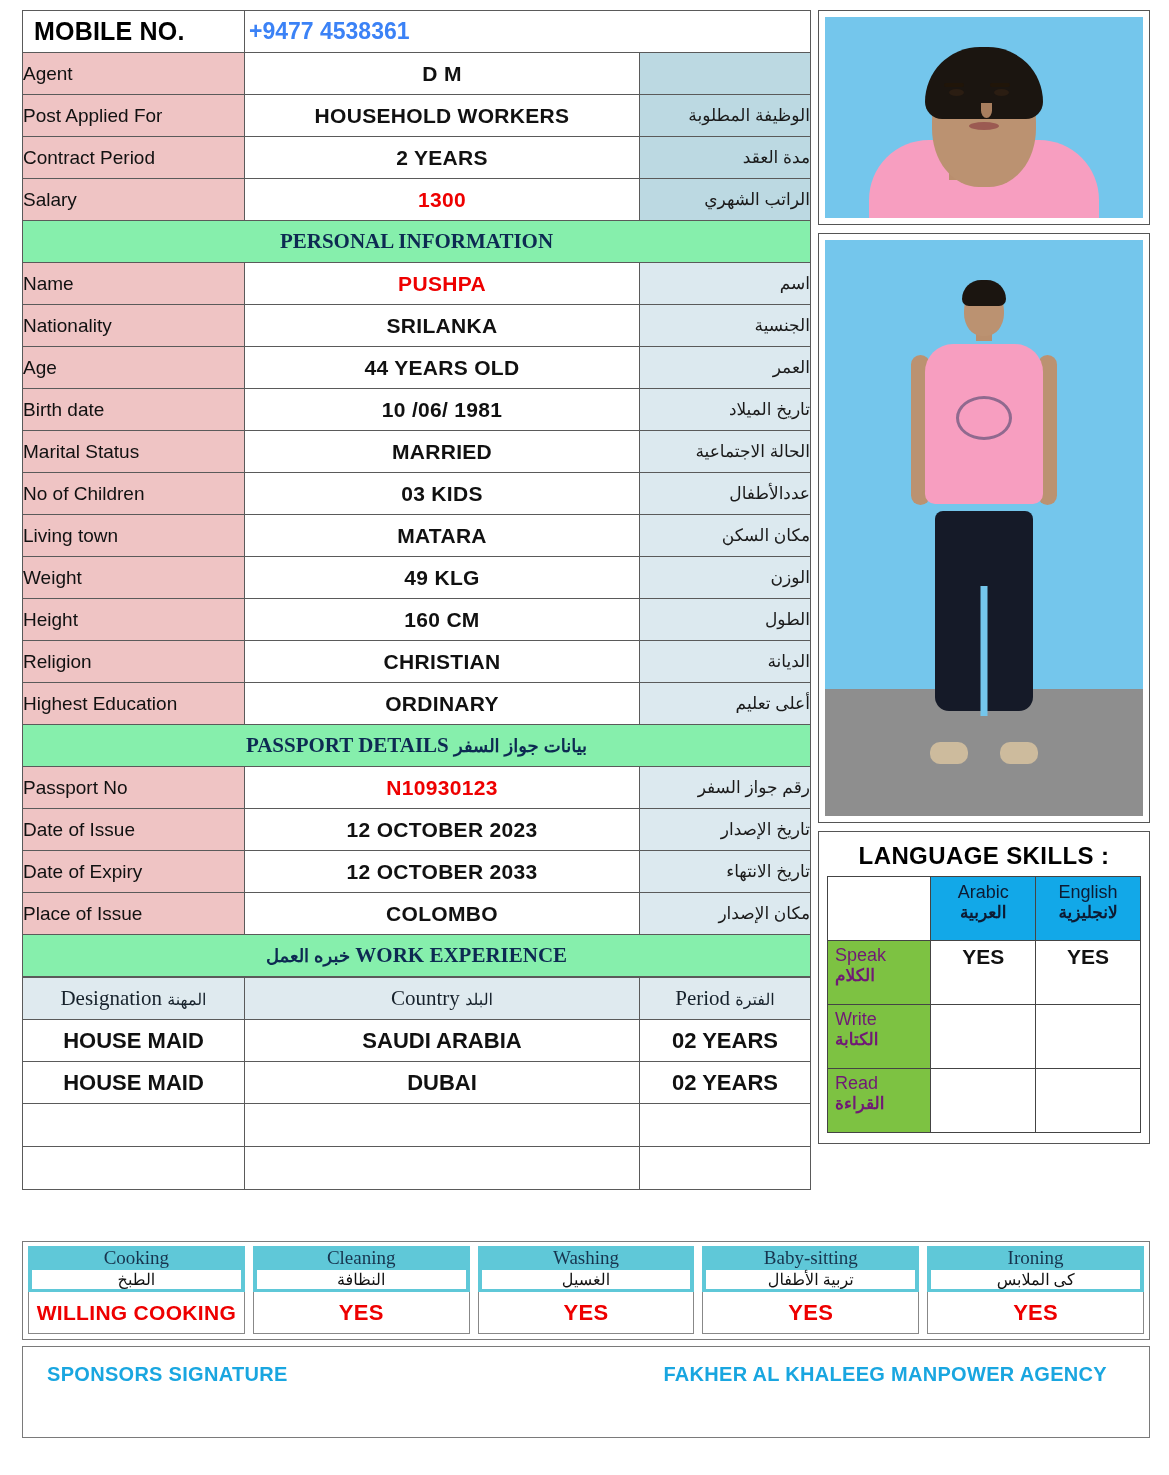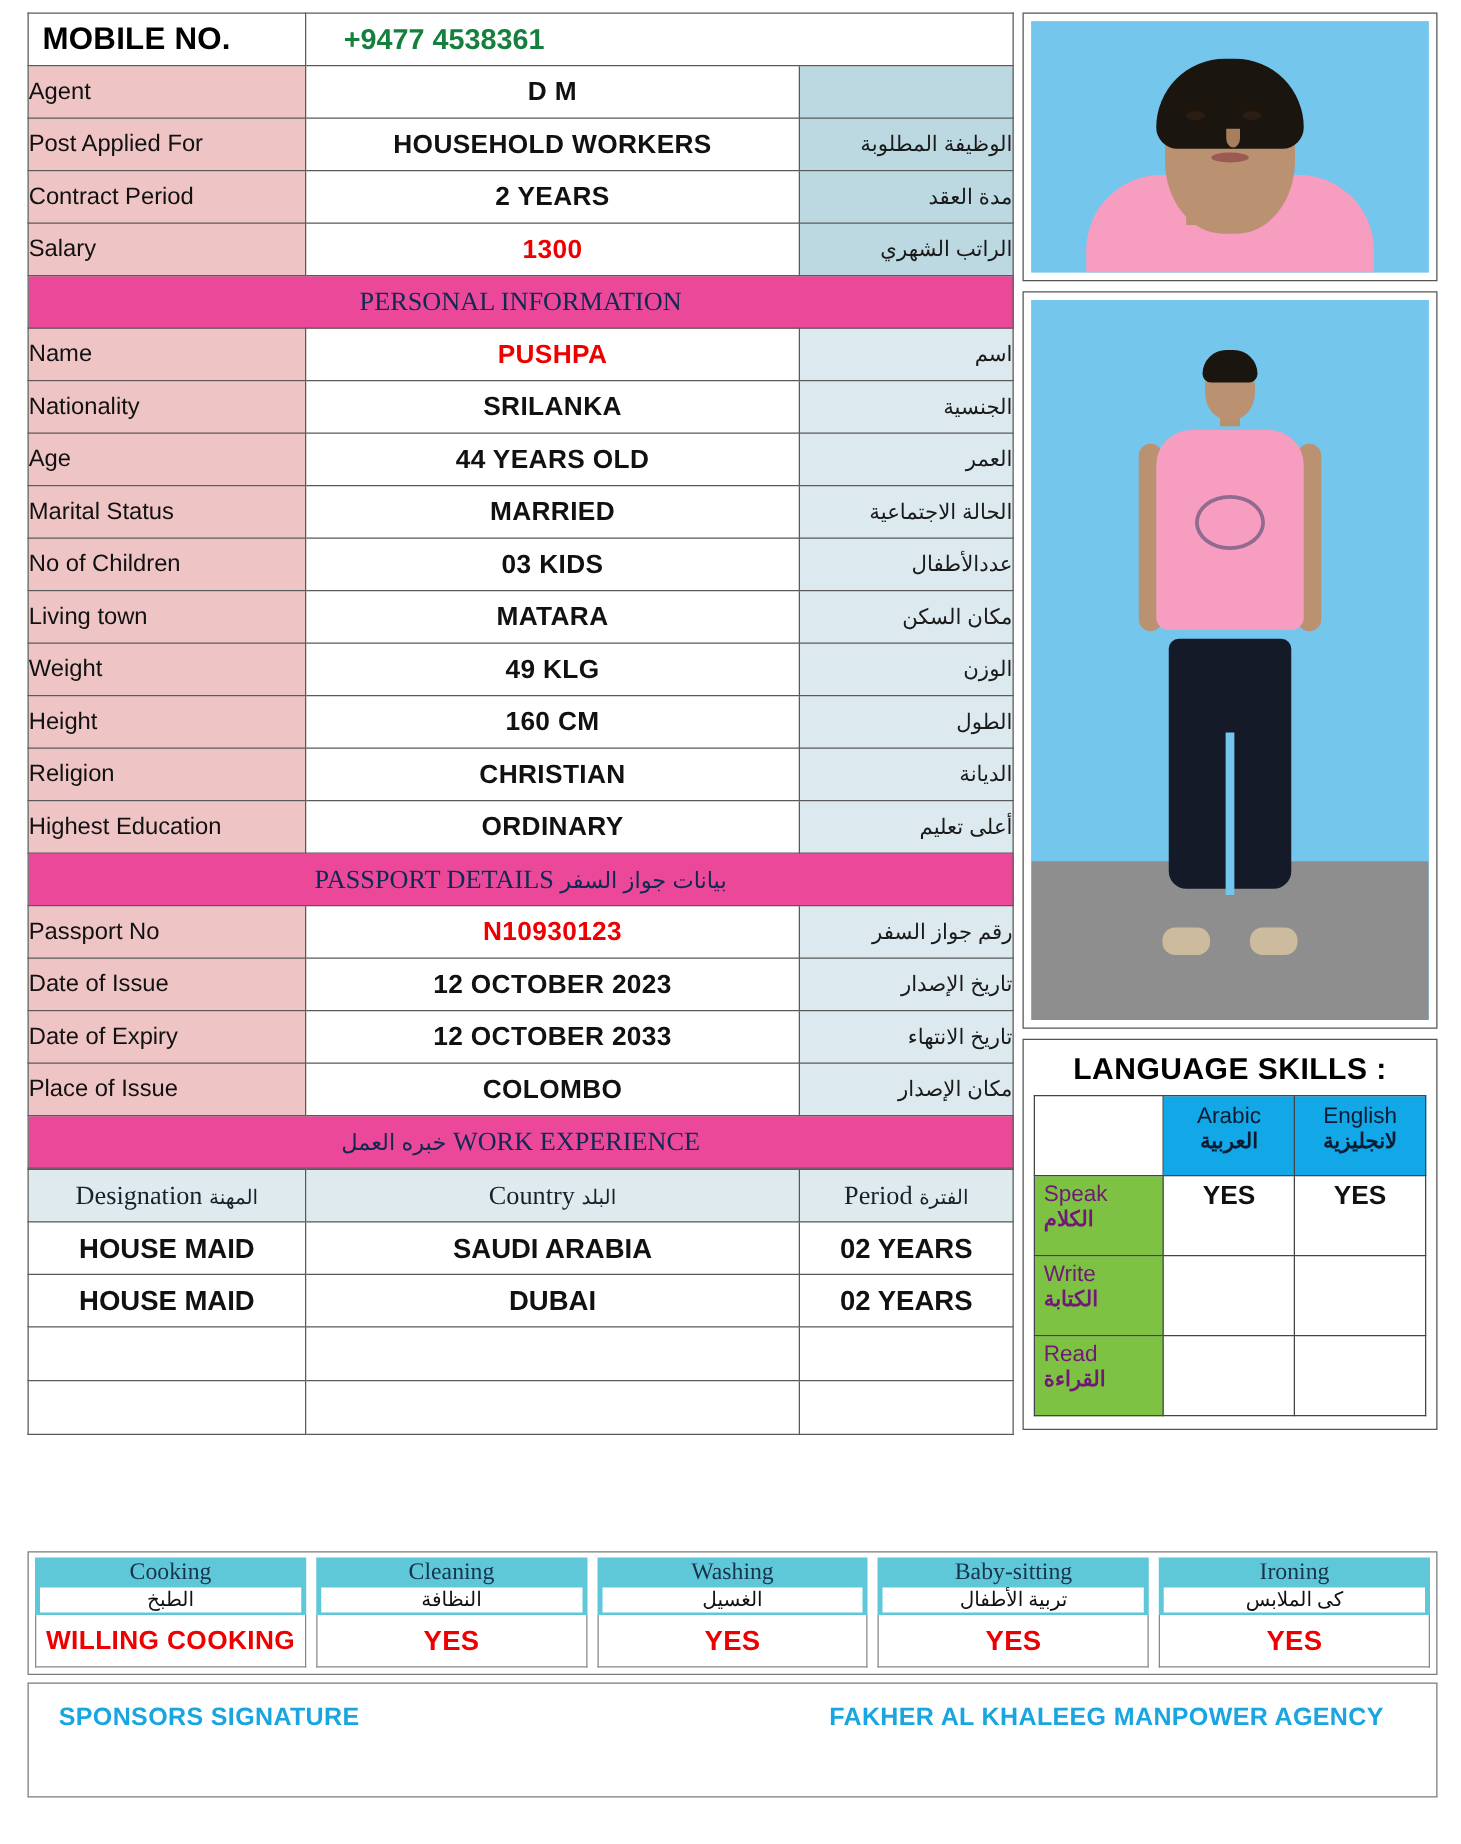--- a/index.html
+++ b/index.html
@@ -70,30 +70,30 @@
     font-weight: bold;
     font-size: 25px;
     letter-spacing: .2px;
     padding-left: 11px;
     color: #000;
   }
   .mobilerow .val-mobile {
     background: #ffffff;
     font-weight: bold;
     font-size: 23px;
-    padding-left: 30px;
+    padding-left: 4px;
     text-align: left;
-    color: #15803d;
+    color: #3b82f6;
   }
 
   .sect {
-    background: #ec4899;
+    background: #86efac;
     text-align: center;
     color: #0d2a52;
-    font-weight: normal;
+    font-weight: bold;
     font-size: 21px;
     font-family: "Liberation Serif", serif;
     height: 38px;
   }
   .sect .ar-in {
     font-family: "Liberation Sans", sans-serif;
     font-size: 18px;
   }
 
   
@@ -356,20 +356,25 @@
         </tr>
         <tr>
           <td class="lbl">Nationality</td>
           <td class="val">SRILANKA</td>
           <td class="ar">الجنسية</td>
         </tr>
         <tr>
           <td class="lbl">Age</td>
           <td class="val">44 YEARS OLD</td>
           <td class="ar">العمر</td>
+        </tr>
+        <tr>
+          <td class="lbl">Birth date</td>
+          <td class="val">10 /06/ 1981</td>
+          <td class="ar">تاريخ الميلاد</td>
         </tr>
         <tr>
           <td class="lbl">Marital Status</td>
           <td class="val">MARRIED</td>
           <td class="ar">الحالة الاجتماعية</td>
         </tr>
         <tr>
           <td class="lbl">No of Children</td>
           <td class="val">03 KIDS</td>
           <td class="ar">عددالأطفال</td>

